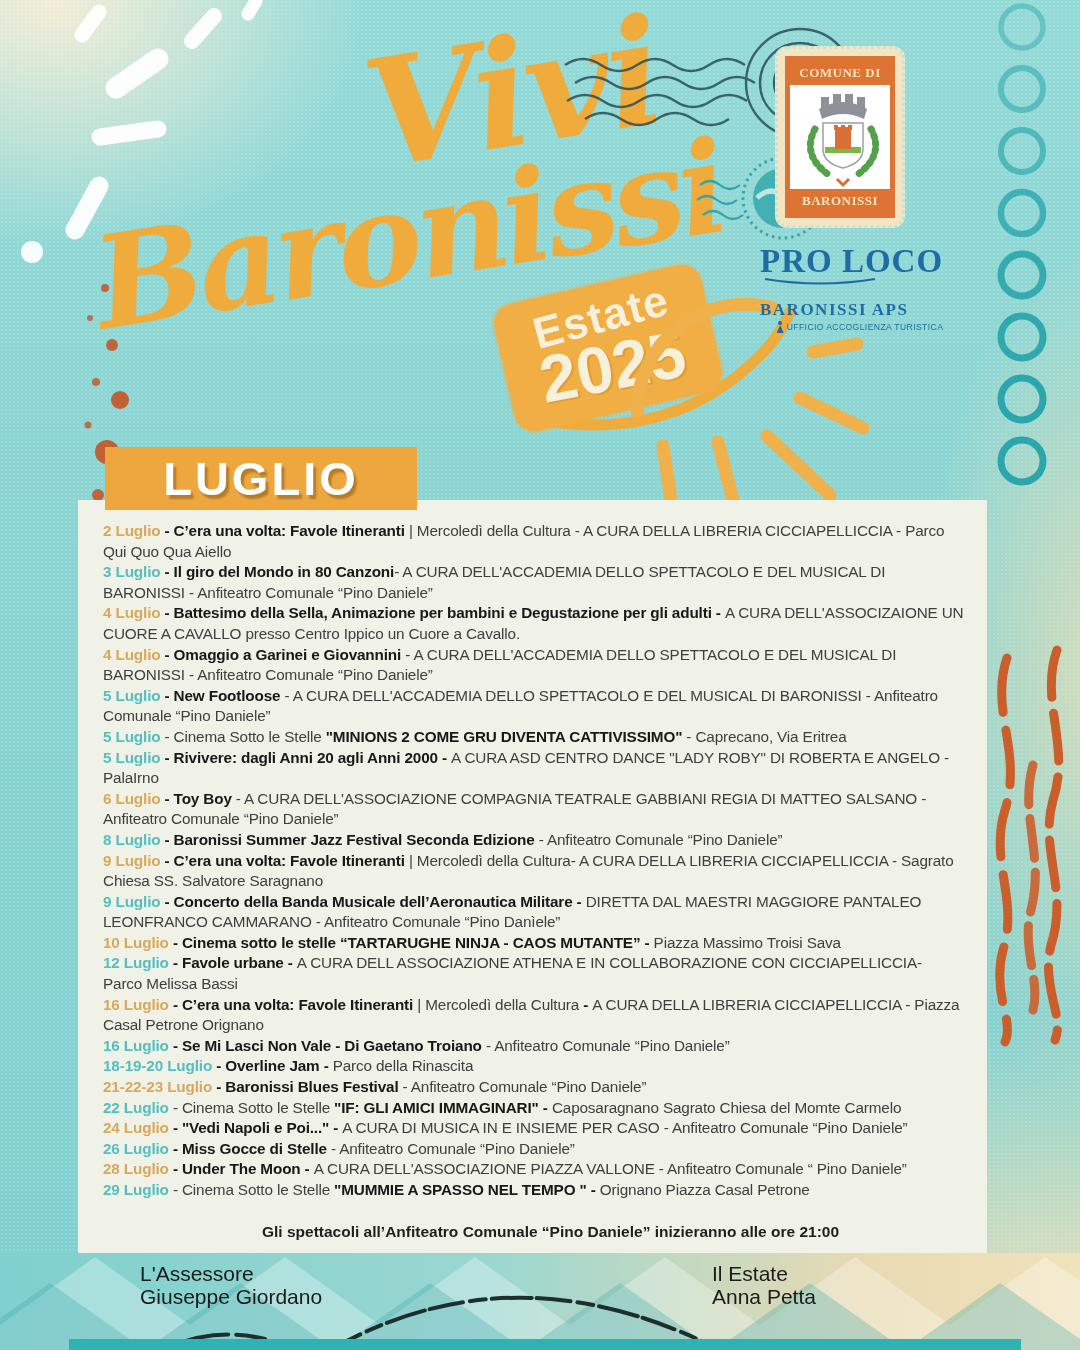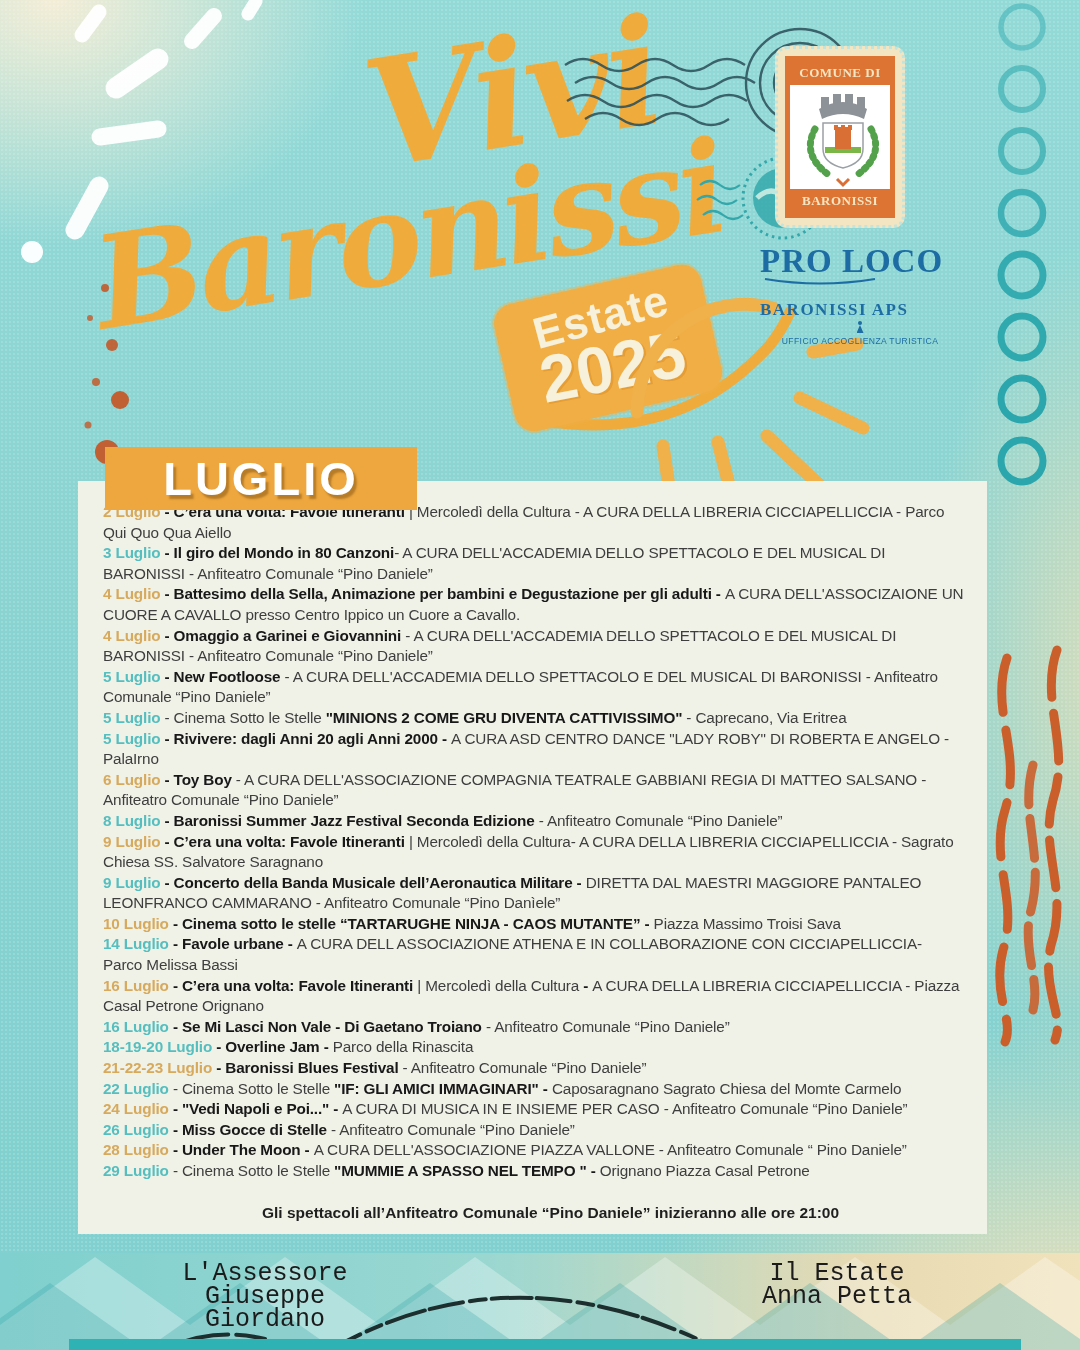--- a/index.html
+++ b/index.html
@@ -41,48 +41,48 @@
     letter-spacing:.5px;}
   .stamp-mid{flex:1;position:relative;}
   .coat{left:7px;top:2px;}
   .tealmark-text{position:absolute;left:786px;top:208px;font-size:9px;color:#d8ecd9;
     transform:rotate(-12deg);font-family:"Liberation Serif",serif;letter-spacing:1px;}
 
   
   .proloco{position:absolute;left:760px;top:243px;width:200px;color:#1d6ca4;}
   .pl1{font-family:"Liberation Serif",serif;font-weight:bold;font-size:33px;letter-spacing:1px;}
   .pl2{font-family:"Liberation Serif",serif;font-weight:bold;font-size:17px;letter-spacing:1.5px;margin-top:2px;}
-  .pl3{font-size:8.6px;letter-spacing:.4px;margin-top:1px;display:flex;align-items:center;justify-content:center;gap:3px;flex-direction:column;}
+  .pl3{font-size:8.6px;letter-spacing:.4px;margin-top:1px;display:flex;align-items:center;justify-content:center;gap:3px;}
   .person-icon{display:inline-block;width:7px;height:12px;position:relative;}
   .person-icon::before{content:"";position:absolute;left:1.5px;top:0;width:4px;height:4px;border-radius:50%;background:#1d6ca4;}
   .person-icon::after{content:"";position:absolute;left:0;top:4px;width:7px;height:8px;
     background:#1d6ca4;clip-path:polygon(50% 0,100% 100%,0 100%);}
 
   
   .month-bar{position:absolute;left:105px;top:447px;width:312px;height:63px;background:#eea73e;
     display:flex;align-items:center;justify-content:center;z-index:5;}
   .month-bar span{font-size:47px;font-weight:800;color:#ffffff;letter-spacing:3px;
     text-shadow:3px 4px 2px rgba(130,82,18,.5);}
-  .panel{position:absolute;left:78px;top:481px;width:909px;height:753px;background:#f0f2e8;z-index:4;}
+  .panel{position:absolute;left:78px;top:500px;width:909px;height:753px;background:#f0f2e8;z-index:4;}
   .events{padding:21px 22px 0 25px;font-size:15.3px;line-height:20.6px;color:#3e3e3e;letter-spacing:-.15px;}
   .event-line{display:block;}
   .edate{font-weight:800;}
   .dy{color:#d7a95c;}
   .dt{color:#55bebf;}
   .seg-b{font-weight:800;color:#181818;}
   .seg-r{font-weight:400;color:#3e3e3e;}
   .panel-note{position:absolute;left:0;right:0;bottom:12px;text-align:center;
     font-weight:800;font-size:15.5px;color:#1f1f1f;margin-left:36px;}
 
   
   .footer{position:absolute;left:0;top:1253px;width:1080px;height:97px;
     background:linear-gradient(90deg,#7fd0ce 0%,#9ad7d1 45%,#e8dab2 80%,#f0e2bb 100%);}
   .footer-bar{position:absolute;left:69px;top:86px;width:952px;height:11px;background:#2fb2b4;}
-  .sig{position:absolute;font-family:Liberation Mono, monospace;font-size:25px;color:#1b1b1b;
-    text-align:center;line-height:23px;z-index:6;}
+  .sig{position:absolute;font-family:Liberation Sans, sans-serif;font-size:21px;color:#1b1b1b;
+    text-align:left;line-height:23px;z-index:6;}
   .sig-left{left:140px;top:9px;width:250px;}
   .sig-right{left:712px;top:9px;width:250px;}
 </style>
 </head>
 <body>
 
 <div class="poster">
   <div class="bg"></div>
   <div class="grain"></div>
 
@@ -232,21 +232,21 @@
         <div class="event-line"><span class="edate dy">4 Luglio</span><span class="seg-b"> - </span><span class="seg-b">Battesimo della Sella, Animazione per bambini e Degustazione per gli adulti - </span><span class="seg-r">A CURA DELL'ASSOCIZAIONE UN CUORE A CAVALLO presso Centro Ippico un Cuore a Cavallo.</span></div>
         <div class="event-line"><span class="edate dy">4 Luglio</span><span class="seg-b"> - </span><span class="seg-b">Omaggio a Garinei e Giovannini</span><span class="seg-r"> - A CURA DELL'ACCADEMIA DELLO SPETTACOLO E DEL MUSICAL DI BARONISSI - Anfiteatro Comunale “Pino Daniele”</span></div>
         <div class="event-line"><span class="edate dt">5 Luglio</span><span class="seg-b"> - </span><span class="seg-b">New Footloose</span><span class="seg-r"> - A CURA DELL'ACCADEMIA DELLO SPETTACOLO E DEL MUSICAL DI BARONISSI  - Anfiteatro Comunale “Pino Daniele”</span></div>
         <div class="event-line"><span class="edate dt">5 Luglio</span><span class="seg-r"> - Cinema Sotto le Stelle </span><span class="seg-b">"MINIONS 2 COME GRU DIVENTA CATTIVISSIMO"</span><span class="seg-r"> - Caprecano, Via Eritrea</span></div>
         <div class="event-line"><span class="edate dt">5 Luglio</span><span class="seg-b"> - </span><span class="seg-b">Rivivere: dagli Anni 20 agli Anni 2000 - </span><span class="seg-r">A CURA ASD CENTRO DANCE "LADY ROBY" DI ROBERTA E ANGELO - PalaIrno</span></div>
         <div class="event-line"><span class="edate dy">6 Luglio</span><span class="seg-b"> - </span><span class="seg-b">Toy Boy</span><span class="seg-r"> - A CURA DELL'ASSOCIAZIONE COMPAGNIA TEATRALE GABBIANI REGIA DI MATTEO SALSANO - Anfiteatro Comunale “Pino Daniele”</span></div>
         <div class="event-line"><span class="edate dt">8 Luglio</span><span class="seg-b"> - </span><span class="seg-b">Baronissi Summer Jazz Festival Seconda Edizione</span><span class="seg-r"> - Anfiteatro Comunale “Pino Daniele”</span></div>
         <div class="event-line"><span class="edate dy">9 Luglio</span><span class="seg-b"> -  </span><span class="seg-b">C’era una volta: Favole Itineranti</span><span class="seg-r"> | Mercoledì della Cultura- A CURA DELLA LIBRERIA CICCIAPELLICCIA -  Sagrato Chiesa SS. Salvatore Saragnano</span></div>
         <div class="event-line"><span class="edate dt">9 Luglio</span><span class="seg-b"> - </span><span class="seg-b">Concerto della Banda Musicale dell’Aeronautica Militare - </span><span class="seg-r">DIRETTA DAL MAESTRI MAGGIORE PANTALEO LEONFRANCO CAMMARANO - Anfiteatro Comunale “Pino Danìele”</span></div>
         <div class="event-line"><span class="edate dy">10 Luglio</span><span class="seg-b">  - </span><span class="seg-b">Cinema sotto le stelle  “TARTARUGHE NINJA - CAOS MUTANTE” - </span><span class="seg-r"> Piazza Massimo Troisi Sava</span></div>
-        <div class="event-line"><span class="edate dt">14 Luglio</span><span class="seg-b"> -  </span><span class="seg-b">Favole urbane - </span><span class="seg-r">A CURA DELL ASSOCIAZIONE ATHENA E IN COLLABORAZIONE CON CICCIAPELLICCIA- Parco Melissa Bassi</span></div>
+        <div class="event-line"><span class="edate dt">12 Luglio</span><span class="seg-b"> -  </span><span class="seg-b">Favole urbane - </span><span class="seg-r">A CURA DELL ASSOCIAZIONE ATHENA E IN COLLABORAZIONE CON CICCIAPELLICCIA- Parco Melissa Bassi</span></div>
         <div class="event-line"><span class="edate dy">16 Luglio</span><span class="seg-b"> - </span><span class="seg-b">C’era una volta: Favole Itineranti</span><span class="seg-r"> | Mercoledì della Cultura </span><span class="seg-b">- </span><span class="seg-r">A CURA DELLA LIBRERIA CICCIAPELLICCIA - Piazza Casal Petrone Orignano</span></div>
         <div class="event-line"><span class="edate dt">16 Luglio</span><span class="seg-b"> - </span><span class="seg-b">Se Mi Lasci Non Vale - Di Gaetano Troiano</span><span class="seg-r">  - Anfiteatro Comunale “Pino Daniele”</span></div>
         <div class="event-line"><span class="edate dt">18-19-20 Luglio</span><span class="seg-b"> - </span><span class="seg-b">Overline Jam - </span><span class="seg-r">Parco della Rinascita</span></div>
         <div class="event-line"><span class="edate dy">21-22-23 Luglio</span><span class="seg-b"> - </span><span class="seg-b">Baronissi Blues Festival</span><span class="seg-r"> - Anfiteatro Comunale “Pino Daniele”</span></div>
         <div class="event-line"><span class="edate dt">22 Luglio</span><span class="seg-r"> - Cinema Sotto le Stelle </span><span class="seg-b">"IF: GLI AMICI IMMAGINARI" - </span><span class="seg-r">Caposaragnano Sagrato Chiesa del  Momte Carmelo</span></div>
         <div class="event-line"><span class="edate dy">24 Luglio</span><span class="seg-b"> - </span><span class="seg-b">"Vedi Napoli e Poi..." - </span><span class="seg-r">A CURA DI MUSICA IN E INSIEME PER CASO - Anfiteatro Comunale “Pino Daniele”</span></div>
         <div class="event-line"><span class="edate dt">26 Luglio</span><span class="seg-b"> - </span><span class="seg-b">Miss Gocce di Stelle</span><span class="seg-r"> - Anfiteatro Comunale “Pino Daniele”</span></div>
         <div class="event-line"><span class="edate dy">28 Luglio</span><span class="seg-b"> - </span><span class="seg-b">Under The Moon - </span><span class="seg-r">A CURA DELL'ASSOCIAZIONE PIAZZA VALLONE - Anfiteatro Comunale “ Pino Daniele”</span></div>
         <div class="event-line"><span class="edate dt">29 Luglio</span><span class="seg-r"> - Cinema Sotto le Stelle </span><span class="seg-b">"MUMMIE A SPASSO NEL TEMPO " - </span><span class="seg-r">Orignano Piazza Casal Petrone</span></div>
       </div>

